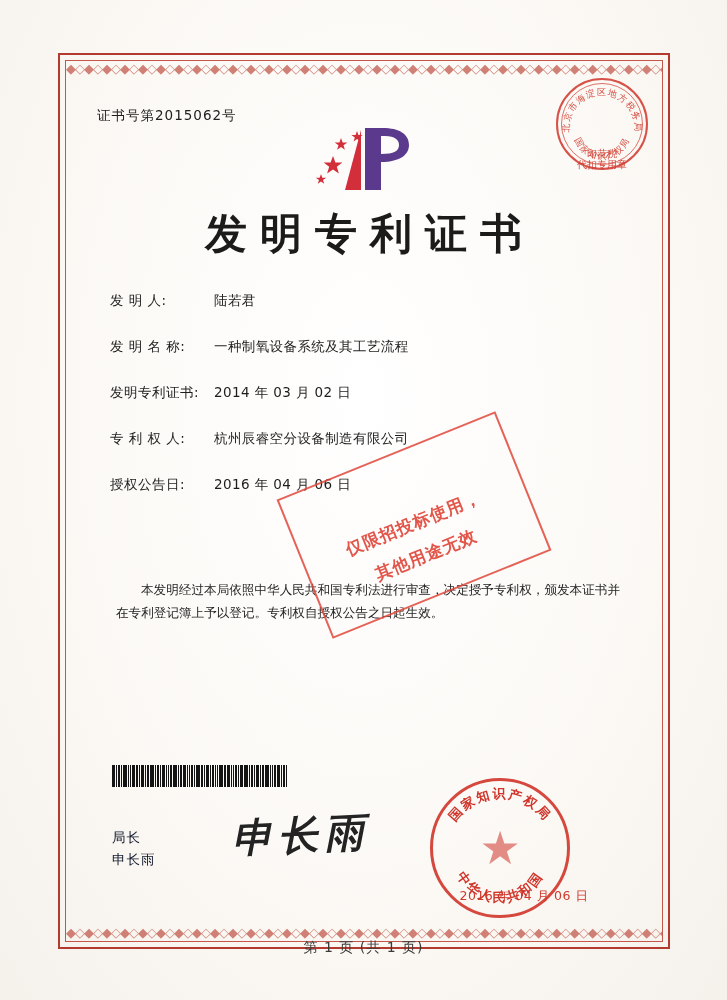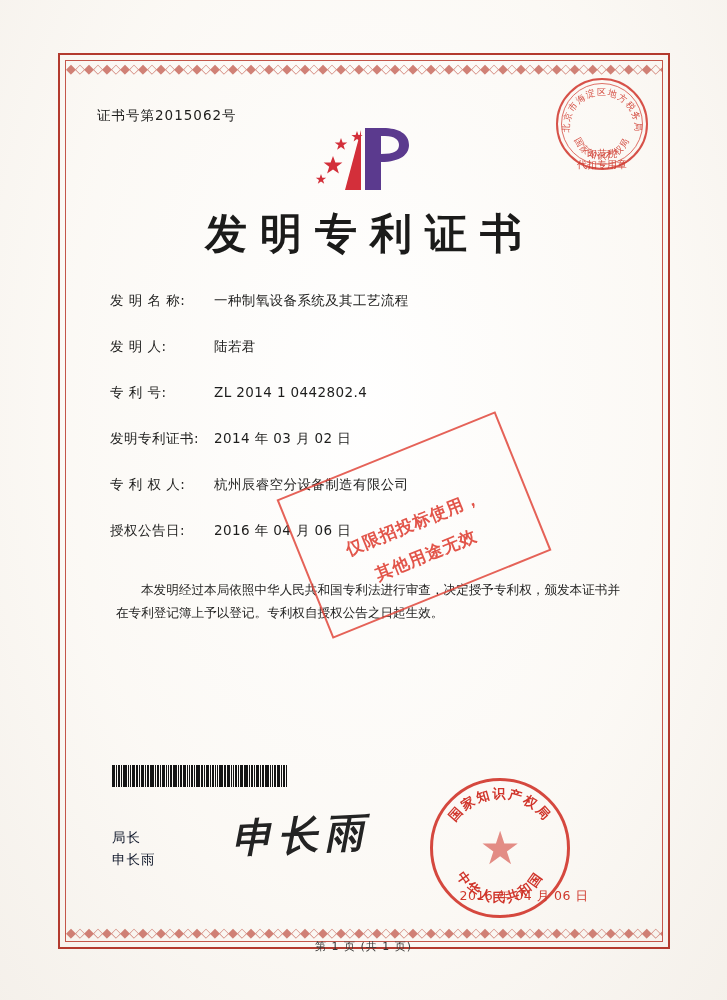--- a/index.html
+++ b/index.html
@@ -286,21 +286,21 @@
     letter-spacing: 0.5px;
   }
 
   
   .footer {
     position: absolute;
     left: 0;
     top: 939px;
     width: 727px;
     text-align: center;
-    font-size: 11px;
+    font-size: 14px;
     color: #3a3a39;
     letter-spacing: 1px;
   }
 
   .curved-text {
     font-size: 9px;
     fill: #cf382c;
     letter-spacing: 1.2px;
   }
   .curved-text-b {
@@ -356,27 +356,24 @@
     <div class="center-lines">
       <div>印花税</div>
       <div>代扣专用章</div>
     </div>
   </div>
 
   <div class="doc-title">发明专利证书</div>
 
   <div class="fields">
     <div class="field-row">
+      <span class="field-label">发 明 人:</span><span class="field-value">陆若君</span>
+    </div>
+    <div class="field-row">
       <span class="field-label">发 明 名 称:</span><span class="field-value">一种制氧设备系统及其工艺流程</span>
-    </div>
-    <div class="field-row">
-      <span class="field-label">发 明 人:</span><span class="field-value">陆若君</span>
-    </div>
-    <div class="field-row">
-      <span class="field-label">专 利 号:</span><span class="field-value">ZL 2014 1 0442802.4</span>
     </div>
     <div class="field-row">
       <span class="field-label">发明专利证书:</span><span class="field-value">2014 年 03 月 02 日</span>
     </div>
     <div class="field-row">
       <span class="field-label">专 利 权 人:</span><span class="field-value">杭州辰睿空分设备制造有限公司</span>
     </div>
     <div class="field-row">
       <span class="field-label">授权公告日:</span><span class="field-value">2016 年 04 月 06 日</span>
     </div>

